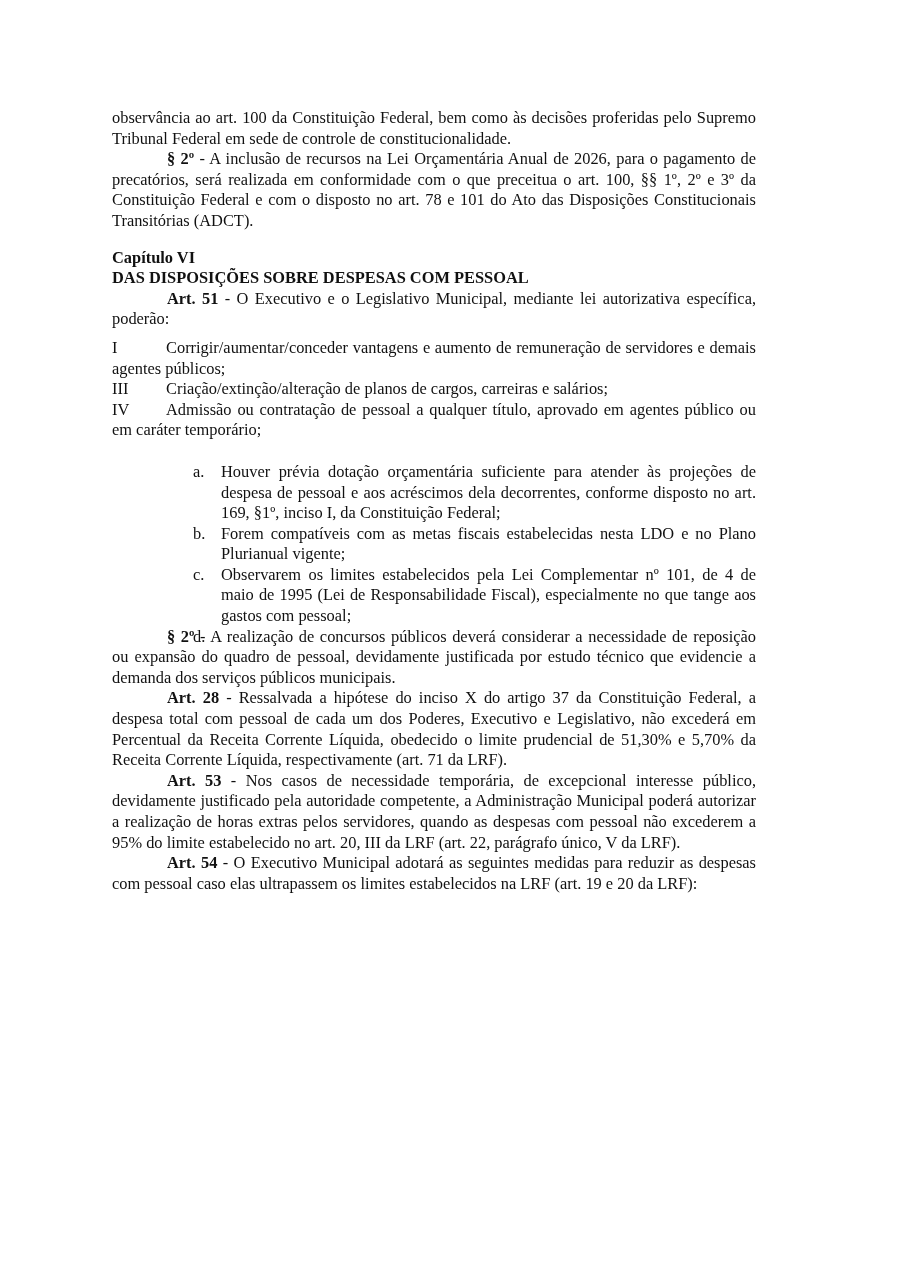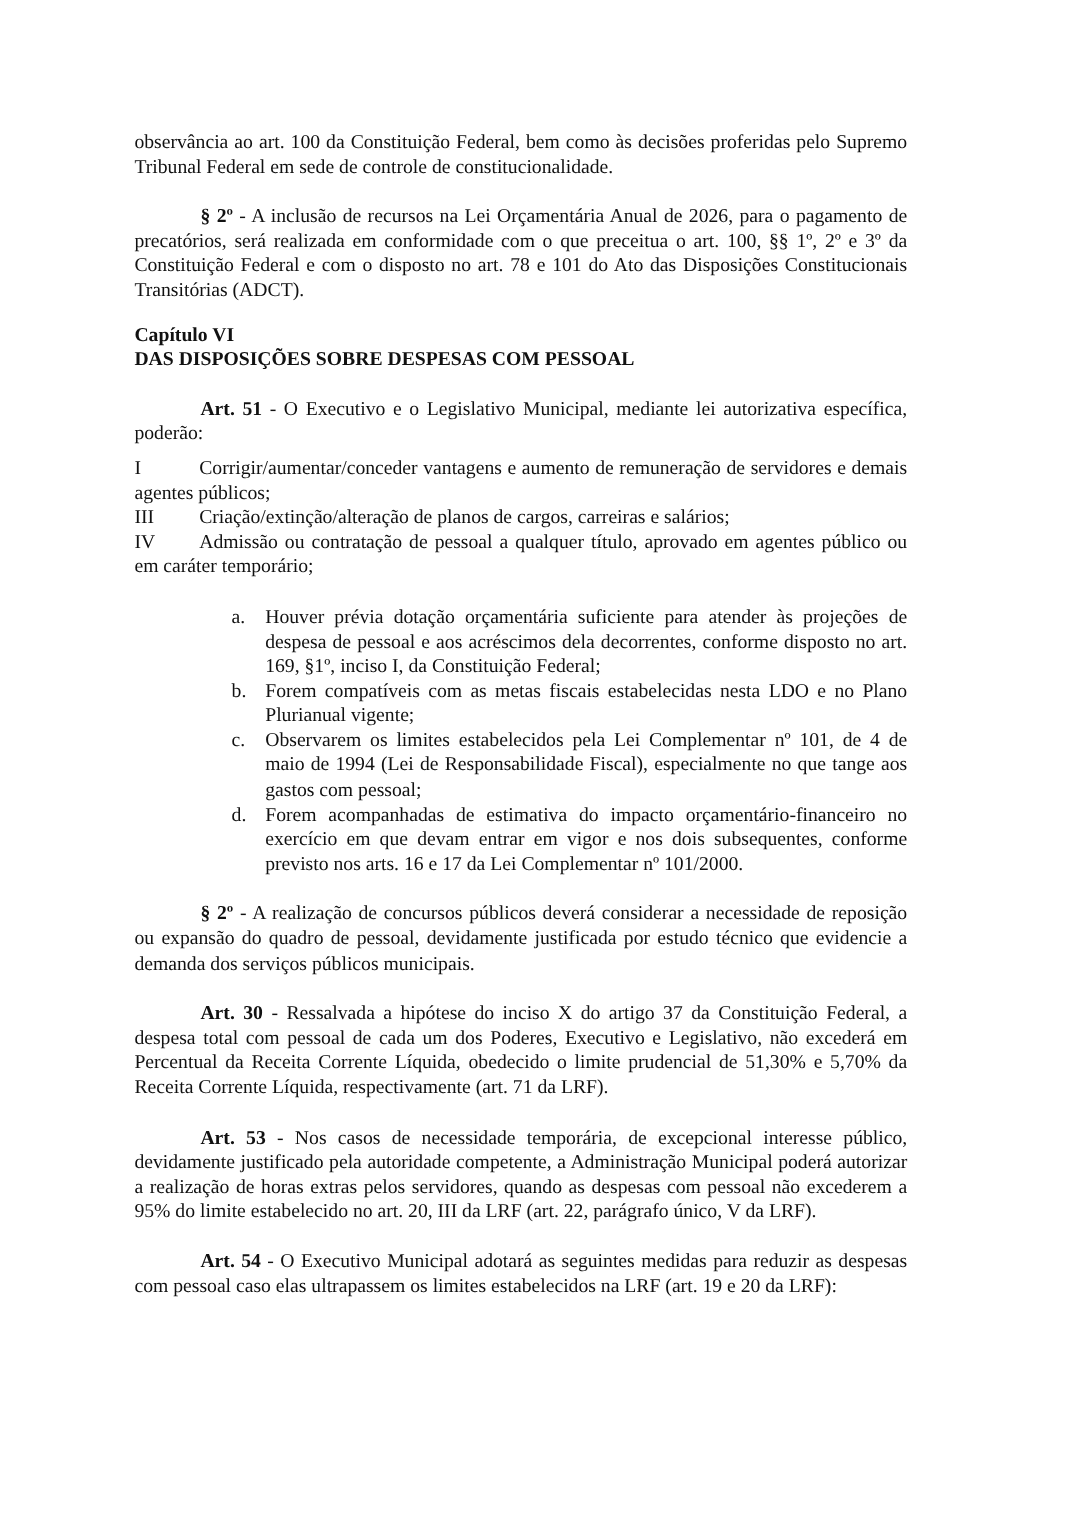--- a/index.html
+++ b/index.html
@@ -23,21 +23,21 @@
       top: 108px;
       width: 644px;
     }
     p {
       margin: 0;
       text-align: justify;
     }
     .indent {
       text-indent: 55px;
     }
-    .gap-lg { margin-top: 21px; }
+    .gap-lg { }
     b { font-weight: bold; }
     .chapter {
       margin-top: 16px;
       text-align: left;
       font-weight: bold;
     }
     .roman-list {
       margin-top: 8px;
     }
     .roman-item {
@@ -87,25 +87,25 @@
   <div class="roman-list">
     <p class="roman-item"><span class="roman-num">I</span><span>Corrigir/aumentar/conceder vantagens e aumento de remuneração de servidores e demais agentes públicos;</span></p>
     <p class="roman-item"><span class="roman-num">III</span><span>Criação/extinção/alteração de planos de cargos, carreiras e salários;</span></p>
     <p class="roman-item"><span class="roman-num">IV</span><span>Admissão ou contratação de pessoal a qualquer título, aprovado em agentes público ou em caráter temporário;</span></p>
   </div>
 
 
   <ol class="alpha-list">
     <li class="alpha-item"><span class="alpha-letter">a.</span><span>Houver prévia dotação orçamentária suficiente para atender às projeções de despesa de pessoal e aos acréscimos dela decorrentes, conforme disposto no art. 169, §1º, inciso I, da Constituição Federal;</span></li>
     <li class="alpha-item"><span class="alpha-letter">b.</span><span>Forem compatíveis com as metas fiscais estabelecidas nesta LDO e no Plano Plurianual vigente;</span></li>
-    <li class="alpha-item"><span class="alpha-letter">c.</span><span>Observarem os limites estabelecidos pela Lei Complementar nº 101, de 4 de maio de 1994 (Lei de Responsabilidade Fiscal), especialmente no que tange aos gastos com pessoal;</span></li>
-    <li class="alpha-item"><span class="alpha-letter">d.</span><span>Forem acompanhadas de estimativa do impacto orçamentário-financeiro no exercício em que devam entrar em vigor e nos dois subsequentes, conforme previsto nos arts. 16 e 17 da Lei Complementar nº 101/2000.</span></li>
+    <li class="alpha-item"><span class="alpha-letter">c.</span><span>Observarem os limites estabelecidos pela Lei Complementar nº 101, de 4 de maio de 1995 (Lei de Responsabilidade Fiscal), especialmente no que tange aos gastos com pessoal;</span></li>
+    <li class="alpha-item"><span class="alpha-letter">d.</span></li>
   </ol>
 
   <p class="indent gap-lg"><b>§ 2º</b><span> - A realização de concursos públicos deverá considerar a necessidade de reposição ou expansão do quadro de pessoal, devidamente justificada por estudo técnico que evidencie a demanda dos serviços públicos municipais.</span></p>
 
-  <p class="indent gap-lg"><b>Art. 30</b><span> - Ressalvada a hipótese do inciso X do artigo 37 da Constituição Federal, a despesa total com pessoal de cada um dos Poderes, Executivo e Legislativo, não excederá em Percentual da Receita Corrente Líquida, obedecido o limite prudencial de 51,30% e 5,70% da Receita Corrente Líquida, respectivamente (art. 71 da LRF).</span></p>
+  <p class="indent gap-lg"><b>Art. 28</b><span> - Ressalvada a hipótese do inciso X do artigo 37 da Constituição Federal, a despesa total com pessoal de cada um dos Poderes, Executivo e Legislativo, não excederá em Percentual da Receita Corrente Líquida, obedecido o limite prudencial de 51,30% e 5,70% da Receita Corrente Líquida, respectivamente (art. 71 da LRF).</span></p>
 
   <p class="indent gap-lg"><b>Art. 53</b><span> - Nos casos de necessidade temporária, de excepcional interesse público, devidamente justificado pela autoridade competente, a Administração Municipal poderá autorizar a realização de horas extras pelos servidores, quando as despesas com pessoal não excederem a 95% do limite estabelecido no art. 20, III da LRF (art. 22, parágrafo único, V da LRF).</span></p>
 
   <p class="indent gap-lg"><b>Art. 54</b><span> - O Executivo Municipal adotará as seguintes medidas para reduzir as despesas com pessoal caso elas ultrapassem os limites estabelecidos na LRF (art. 19 e 20 da LRF):</span></p>
 
 </div>
 
 </body></html>

